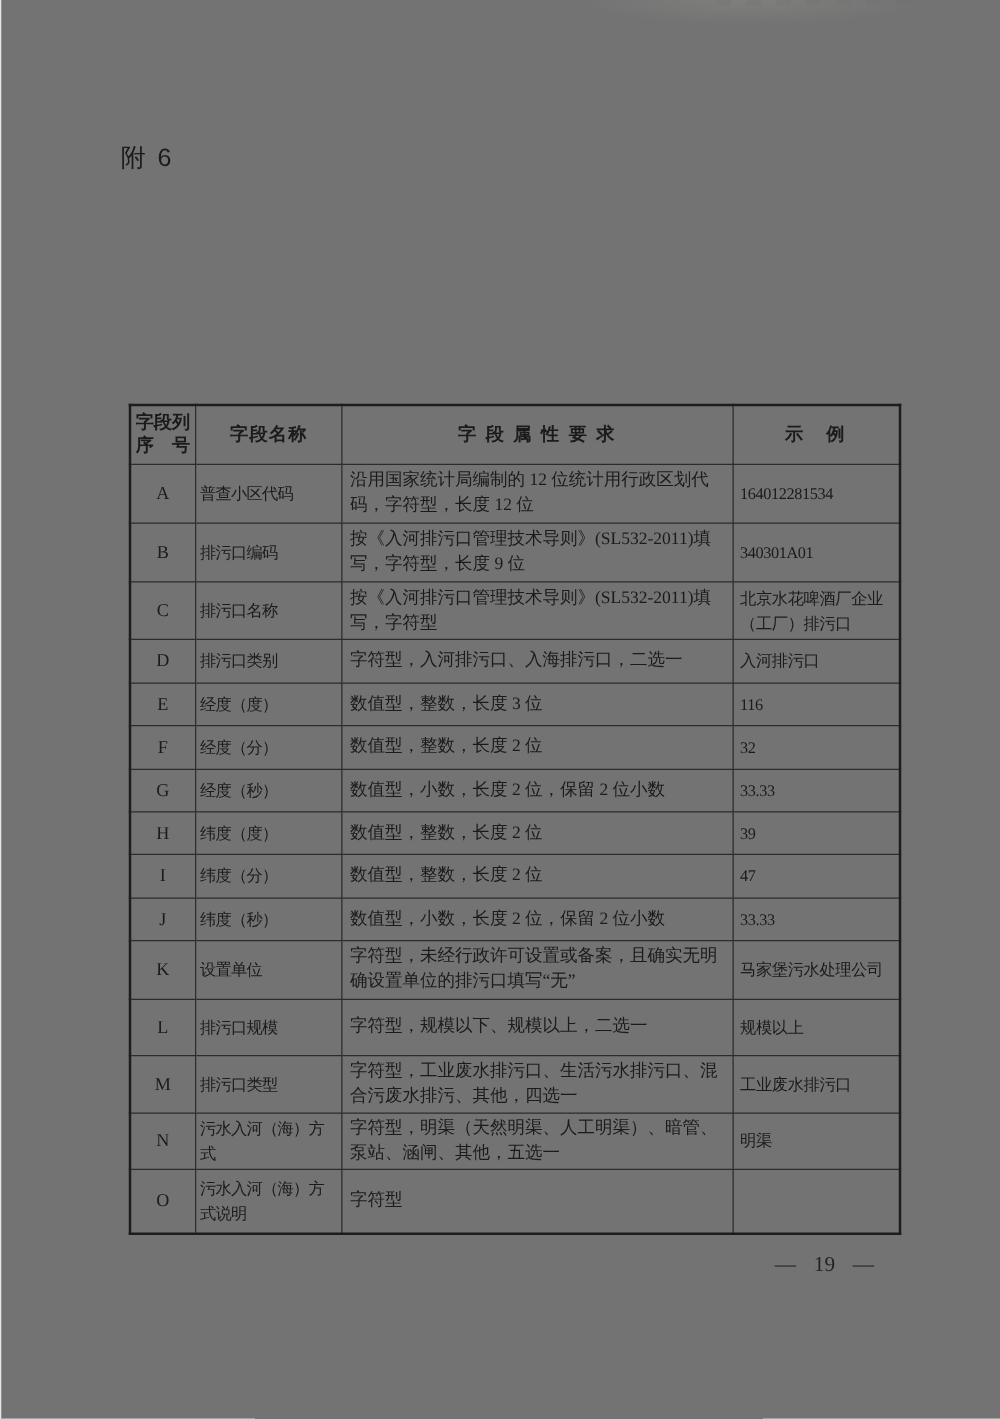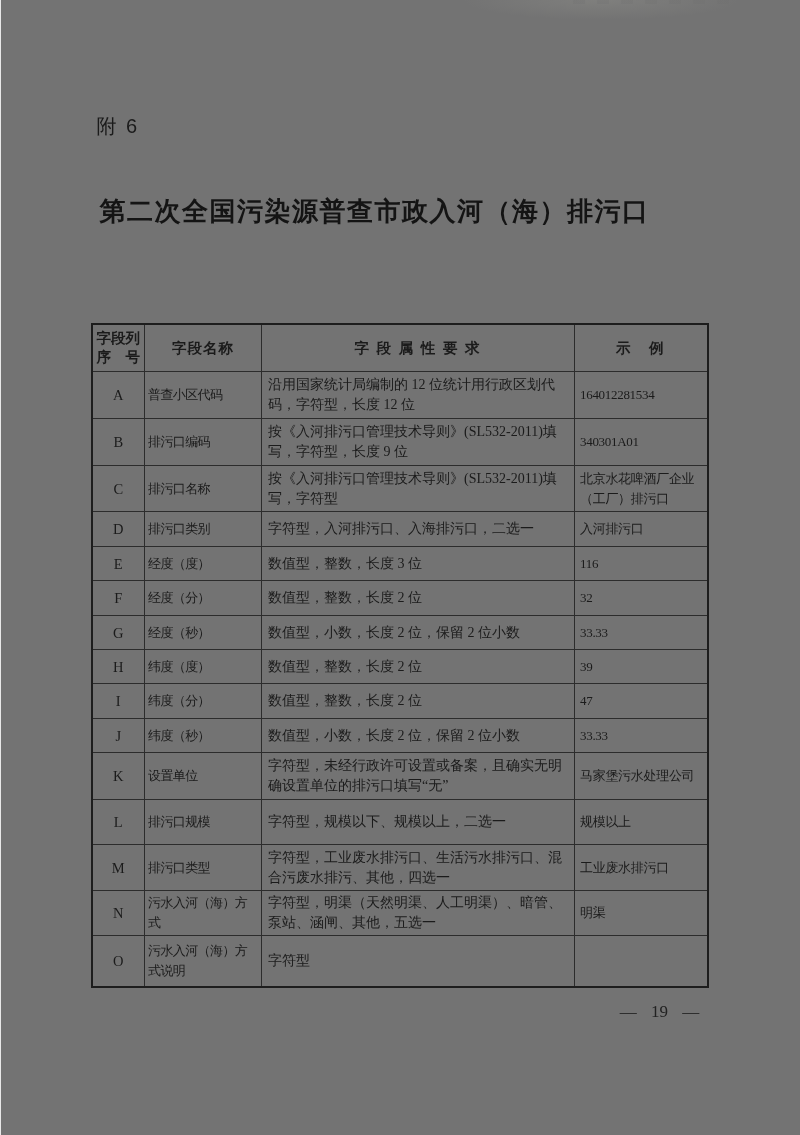--- a/index.html
+++ b/index.html
@@ -56,21 +56,21 @@
   .title-line2 {
     margin-top: 14px;
     font-size: 26px;
     font-weight: bold;
     letter-spacing: 9px;
     color: #141414;
   }
 
   table.field-table {
     position: absolute;
-    left: 90px; top: 323px;
+    left: 102px; top: 323px;
     width: 616px;
     border-collapse: collapse;
     table-layout: fixed;
     border: 2px solid #1d1d1d;
     background: transparent;
   }
   .field-table th, .field-table td {
     border: 1px solid #2c2c2c;
     vertical-align: middle;
     overflow: hidden;
@@ -127,21 +127,20 @@
 <body>
 
 <div class="page">
 
   <div class="artifact-smudge"></div>
   <div class="artifact-dashes"></div>
 
   <div class="attachment-label">附 6</div>
 
   <div class="title-block">
-    <div class="title-line1">第二次全国污染源普查市政入河（海）排污口</div>
   </div>
 
   <table class="field-table">
     <colgroup>
       <col style="width:53px">
       <col style="width:117px">
       <col style="width:313px">
       <col style="width:133px">
     </colgroup>
     <thead>

